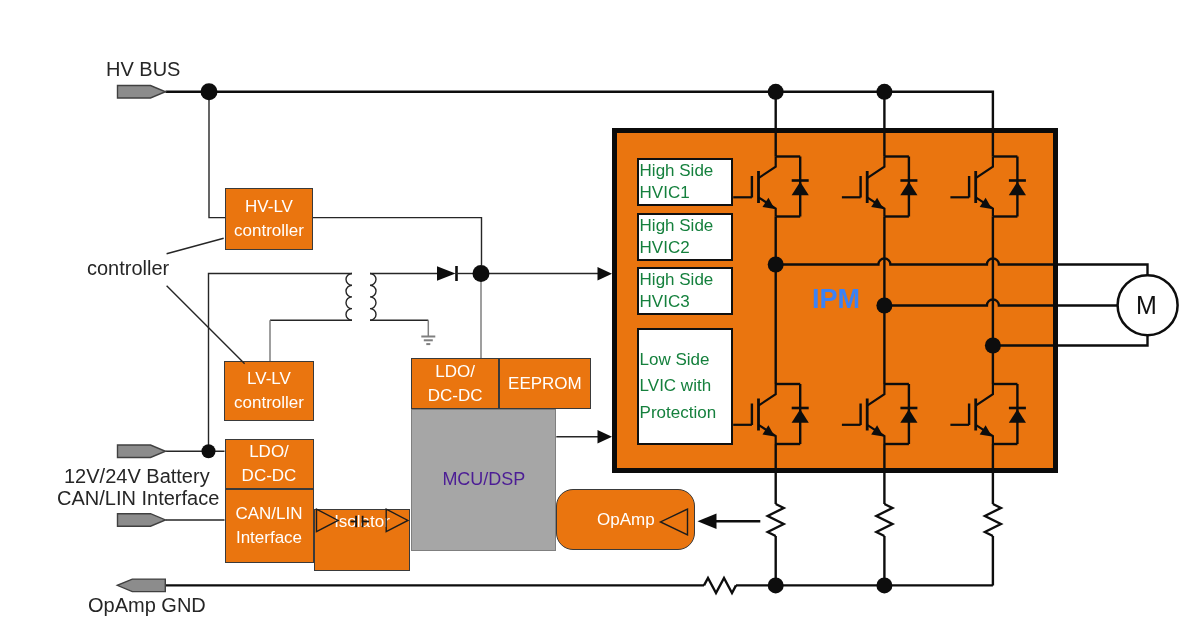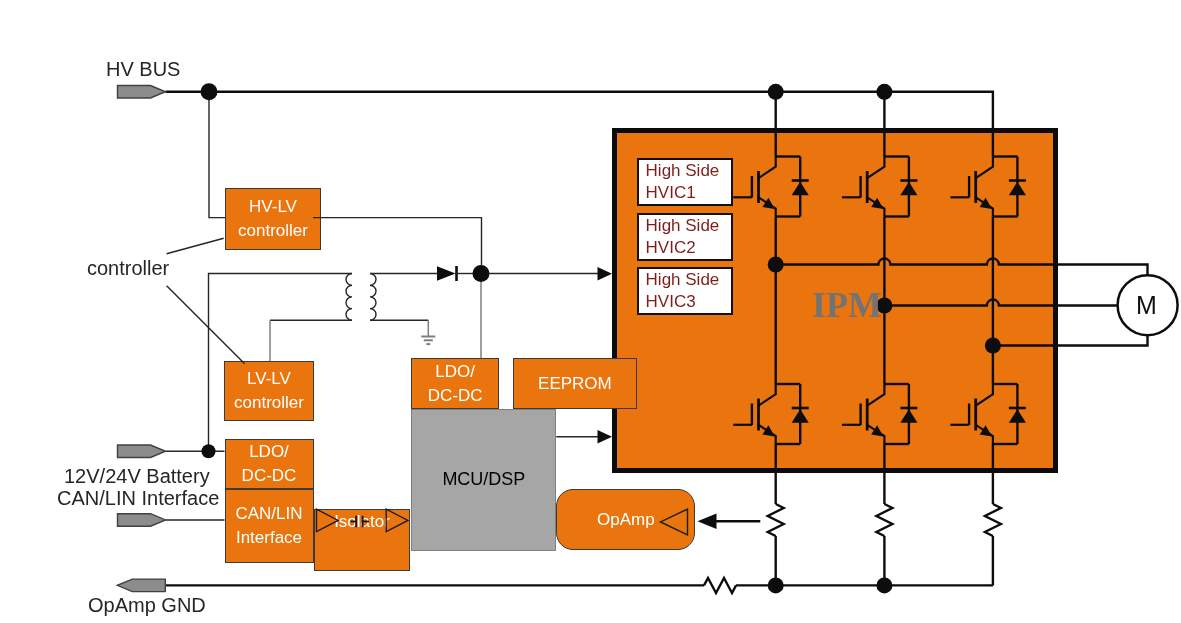--- a/index.html
+++ b/index.html
@@ -12,31 +12,31 @@
   .lbl{position:absolute;color:var(--label);font-size:20px;line-height:1.1;white-space:nowrap;}
 
   
   .box{position:absolute;box-sizing:border-box;background:var(--orange);
        border:1.4px solid var(--box-border);color:#ffffff;
        display:flex;align-items:center;justify-content:center;text-align:center;
        font-size:17px;line-height:1.38;white-space:pre-line;}
   .box.top-text{align-items:flex-start;margin-top:20px;}
   
   .gbox{position:absolute;box-sizing:border-box;background:var(--gray);
-        border:1.4px solid var(--gray-border);color:#000000;
+        border:1.4px solid var(--gray-border);color:#4c1d95;
         display:flex;align-items:center;justify-content:center;font-size:18px;text-align:right;}
   
   .wbox{position:absolute;box-sizing:border-box;background:#ffffff;
-        border:2.2px solid #101010;color:#7f1d1d;display:flex;align-items:center;
-        font-size:17px;line-height:1.3;white-space:pre-line;padding-left:7px;}
+        border:2.2px solid #101010;color:#15803d;display:flex;align-items:center;
+        font-size:17px;line-height:1.3;white-space:pre-line;padding-left:1px;}
   .wbox.tall{line-height:1.55;}
   
   .ipm{position:absolute;box-sizing:border-box;background:var(--orange);
        border:5px solid #0b0b0b;}
-  .ipm-label{position:absolute;color:#737373;font-size:36px;font-weight:bold;font-family:Liberation Serif, serif;}
+  .ipm-label{position:absolute;color:#3b82f6;font-size:27px;font-weight:bold;}
   .motor-label{position:absolute;color:#111111;font-size:25px;}
 
   
   .w2{stroke:var(--wire);stroke-width:2.4;fill:none;}
   .w1{stroke:var(--wire-thin);stroke-width:1.4;fill:none;}
   .wg{stroke:var(--wire-gray);stroke-width:1.5;fill:none;}
   .dot{fill:var(--wire);stroke:none;}
   .ah{fill:var(--wire);stroke:none;}
   .pent{fill:var(--pent);stroke:var(--pent-border);stroke-width:1.4;}
   .sym{stroke:var(--wire);fill:none;}
@@ -44,52 +44,55 @@
 </style>
 </head>
 <body>
 
 <div id="stage">
 
   <div class="layer">
 
     <div class="ipm" style="left:612px;top:128px;width:445.5px;height:344.5px;"></div>
 
-    <div class="box" style="left:225px;top:187.5px;width:96px;height:62px;">HV-LV
+    <div class="box" style="left:225px;top:187.5px;width:88px;height:62px;">HV-LV
 controller</div>
 
     <div class="box" style="left:224px;top:360.5px;width:90px;height:60px;">LV-LV
 controller</div>
 
     <div class="box" style="left:224.5px;top:438.7px;width:89px;height:50px;">LDO/
 DC-DC</div>
 
     <div class="box" style="left:224.5px;top:488.8px;width:89px;height:74px;">CAN/LIN
 Interface</div>
 
     <div class="box top-text" style="left:314px;top:489.3px;width:96px;height:61.5px;">Isolator</div>
 
     <div class="gbox" style="left:411.4px;top:408.5px;width:145px;height:142px;">MCU/DSP</div>
 
     <div class="box" style="left:411.4px;top:358px;width:87.5px;height:51px;">LDO/
 DC-DC</div>
 
-    <div class="box" style="left:498.9px;top:358px;width:124px;height:51px;margin-left:14px;">EEPROM</div>
+    <div class="box" style="left:498.9px;top:358px;width:92px;height:51px;">EEPROM</div>
 
     <div class="box" style="left:556.3px;top:489px;width:139px;height:61.3px;border-radius:17px;">OpAmp</div>
 
     <div class="wbox" style="left:636.6px;top:157.7px;width:96.3px;height:48.5px;">High Side
 HVIC1</div>
 
     <div class="wbox" style="left:636.6px;top:212.9px;width:96.3px;height:48.5px;">High Side
 HVIC2</div>
 
     <div class="wbox" style="left:636.6px;top:266.8px;width:96.3px;height:48.5px;">High Side
 HVIC3</div>
 
+    <div class="wbox tall" style="left:636.6px;top:328.4px;width:96.3px;height:116.2px;">Low Side
+LVIC with
+Protection</div>
   </div>
 
   <svg class="layer" width="1181" height="623" viewBox="0 0 1181 623">
     <defs>
 
       <g id="igbt">
         <path class="sym" stroke-width="2.4" d="M0 0 H24.5"></path>
         <path class="sym" stroke-width="2.4" d="M0 60 H24.5"></path>
         <path class="sym" stroke-width="2.4" d="M24.5 0 V60"></path>
         <path class="sym" stroke-width="2.6" d="M16 24 H33"></path>

